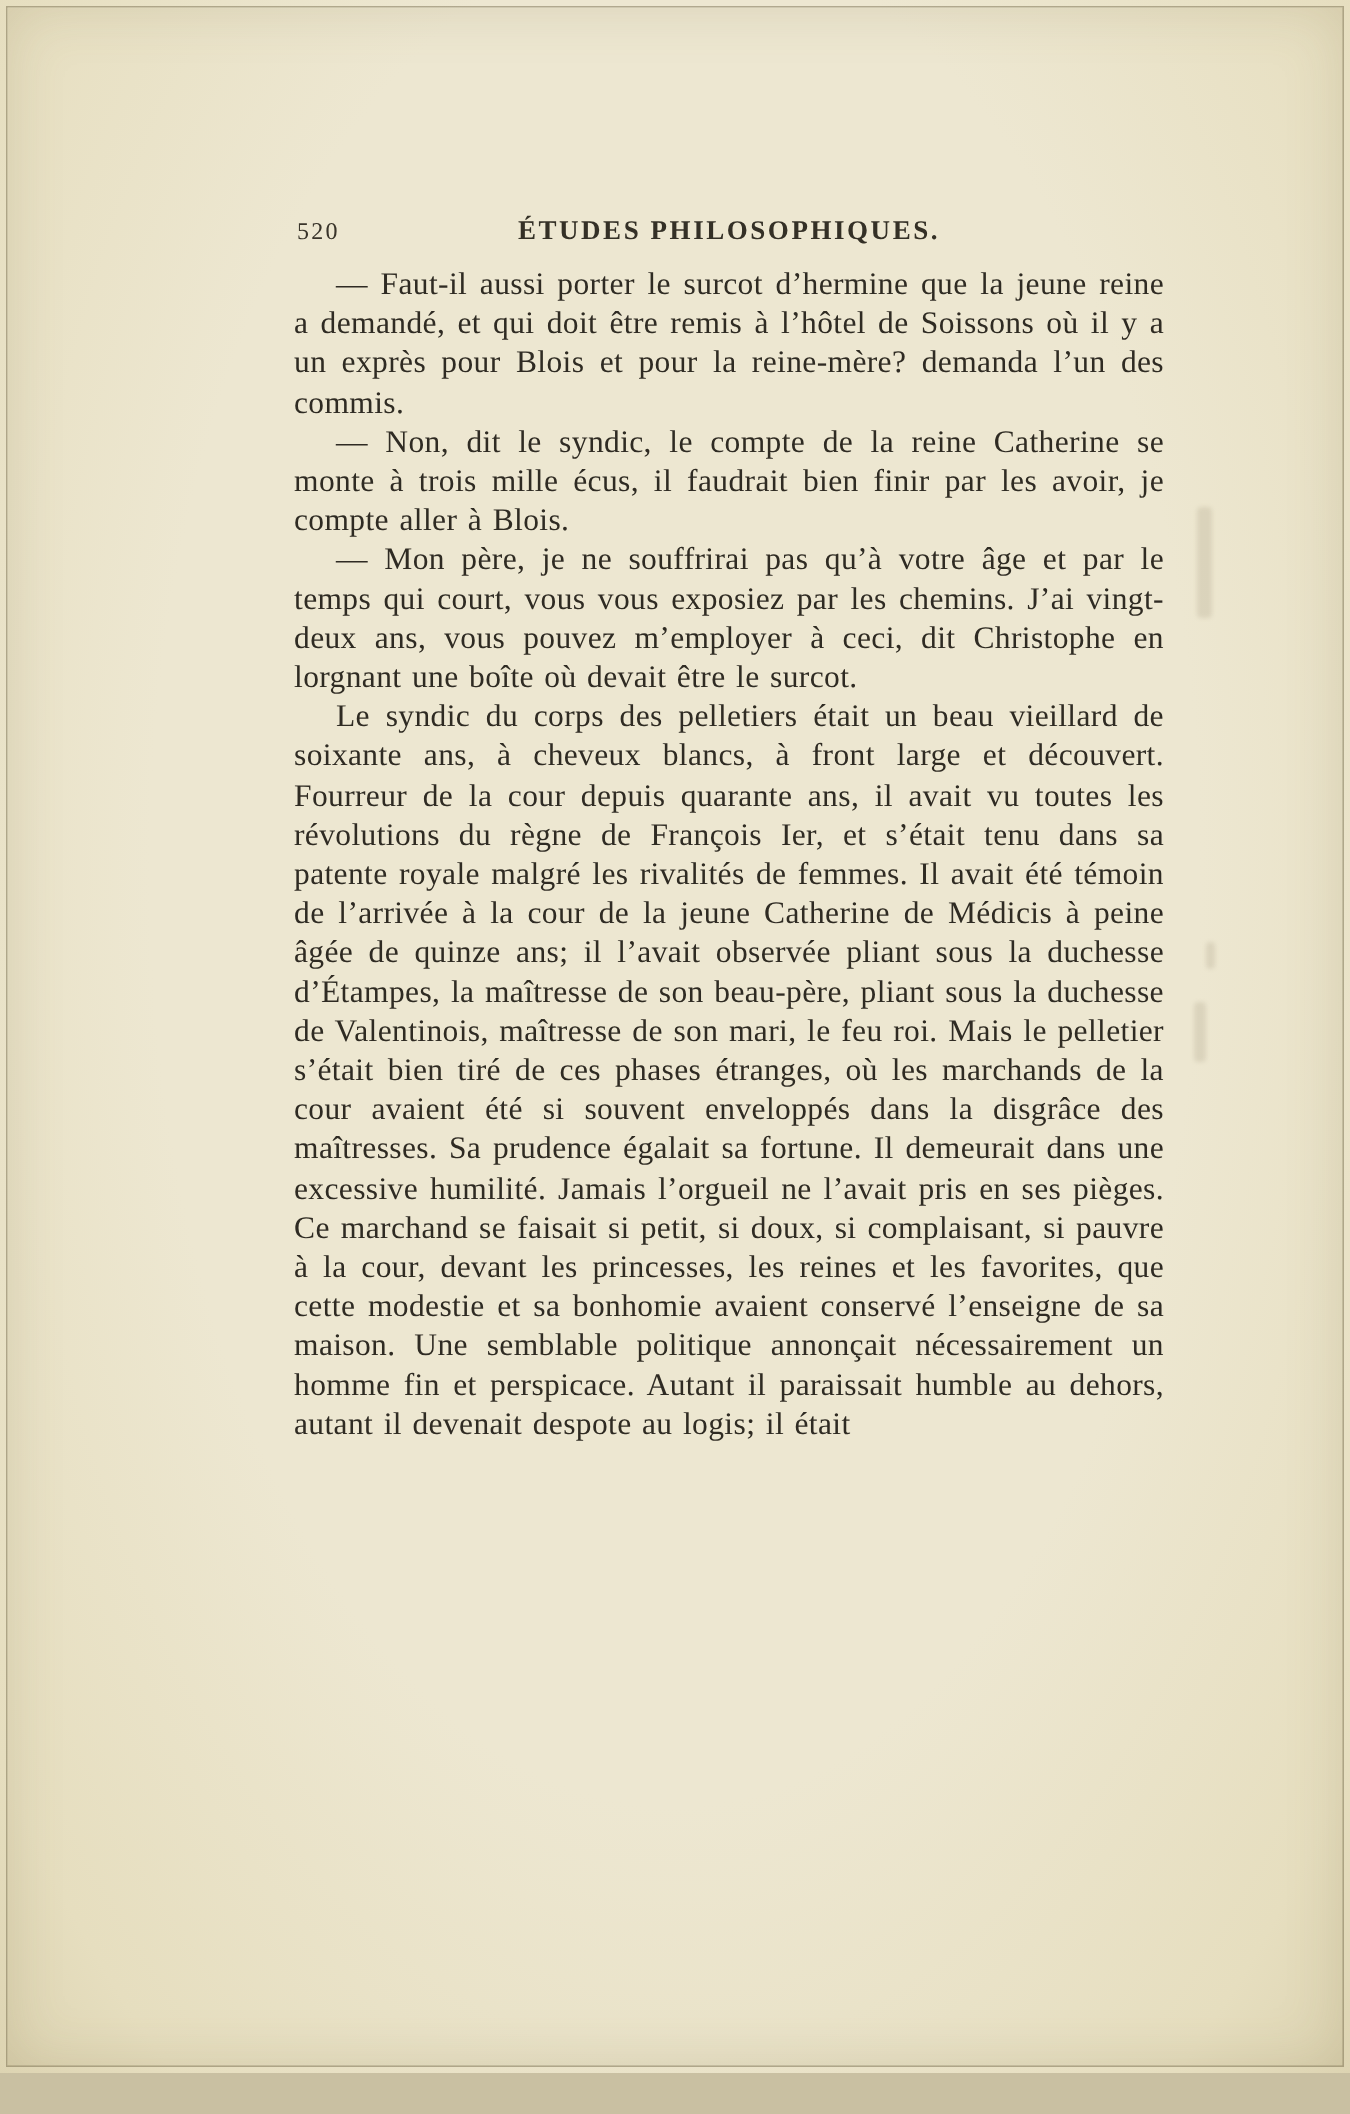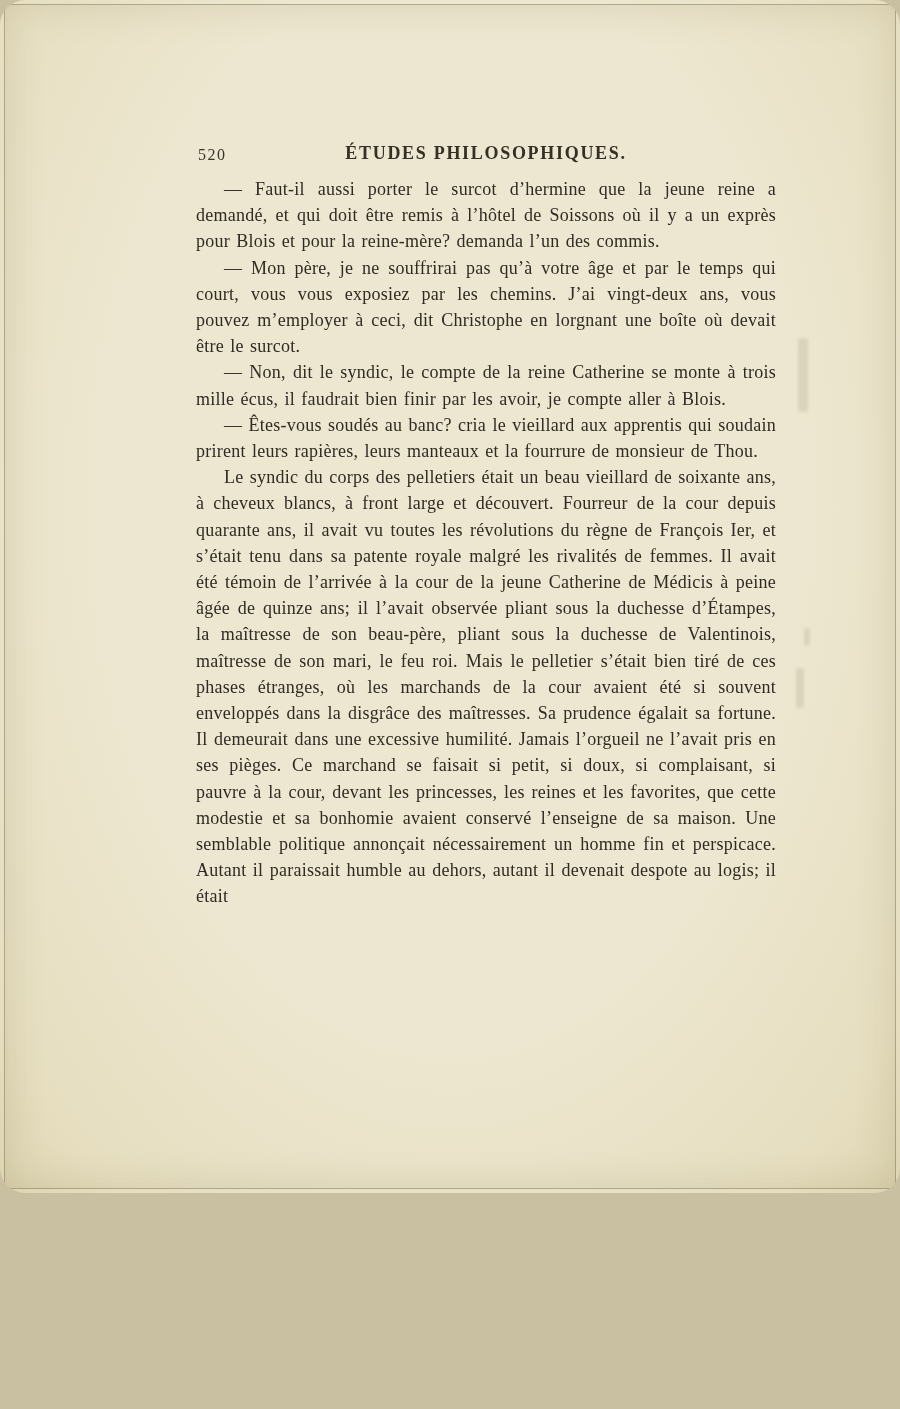--- a/index.html
+++ b/index.html
@@ -3,25 +3,24 @@
 <meta charset="utf-8">
 <style>
   html, body {
     margin: 0;
     padding: 0;
     background: #c9c0a2;
   }
   .scan {
     position: relative;
     width: 900px;
-    height: 1193px;
+    height: 1382px;
     overflow: hidden;
     background: radial-gradient(ellipse at 50% 42%, #ede7d1 55%, #e6debf 88%, #ddd4b2 100%);
     font-family: "Liberation Serif", serif;
-    border-radius: 25px;
   }
   .frame {
     position: absolute;
     inset: 4px;
     border: 1px solid rgba(104, 94, 63, 0.45);
     box-shadow: inset 0 0 38px rgba(120, 104, 62, 0.18);
     pointer-events: none;
   }
   .content {
     position: absolute;
@@ -44,21 +43,21 @@
   }
   .title {
     display: block;
     text-align: center;
     font-size: 18px;
     font-weight: bold;
     letter-spacing: 1.7px;
     color: #343026;
   }
   .textblock {
-    font-size: 18px;
+    font-size: 21px;
     line-height: 26.2px;
     letter-spacing: 0.25px;
     word-spacing: 1.5px;
     color: #2f2b23;
     text-align: justify;
   }
   .para {
     margin: 0;
     padding: 0;
     text-indent: 28px;
@@ -86,20 +85,19 @@
 
   <div class="content">
 
     <div class="running-header">
       <span class="pagenum">520</span>
       <span class="title">ÉTUDES PHILOSOPHIQUES.</span>
     </div>
 
     <div class="textblock">
       <p class="para">— Faut-il aussi porter le surcot d’hermine que la jeune reine a demandé, et qui doit être remis à l’hôtel de Soissons où il y a un exprès pour Blois et pour la reine-mère? demanda l’un des commis.</p>
+      <p class="para">— Non, dit le syndic, le compte de la reine Catherine se monte à trois mille écus, il faudrait bien finir par les avoir, je compte aller à Blois.</p>
       <p class="para">— Mon père, je ne souffrirai pas qu’à votre âge et par le temps qui court, vous vous exposiez par les chemins. J’ai vingt-deux ans, vous pouvez m’employer à ceci, dit Christophe en lorgnant une boîte où devait être le surcot.</p>
-      <p class="para">— Non, dit le syndic, le compte de la reine Catherine se monte à trois mille écus, il faudrait bien finir par les avoir, je compte aller à Blois.</p>
-      <p class="para">— Êtes-vous soudés au banc? cria le vieillard aux apprentis qui soudain prirent leurs rapières, leurs manteaux et la fourrure de monsieur de Thou.</p>
       <p class="para">Le syndic du corps des pelletiers était un beau vieillard de soixante ans, à cheveux blancs, à front large et découvert. Fourreur de la cour depuis quarante ans, il avait vu toutes les révolutions du règne de François Ier, et s’était tenu dans sa patente royale malgré les rivalités de femmes. Il avait été témoin de l’arrivée à la cour de la jeune Catherine de Médicis à peine âgée de quinze ans; il l’avait observée pliant sous la duchesse d’Étampes, la maîtresse de son beau-père, pliant sous la duchesse de Valentinois, maîtresse de son mari, le feu roi. Mais le pelletier s’était bien tiré de ces phases étranges, où les marchands de la cour avaient été si souvent enveloppés dans la disgrâce des maîtresses. Sa prudence égalait sa fortune. Il demeurait dans une excessive humilité. Jamais l’orgueil ne l’avait pris en ses pièges. Ce marchand se faisait si petit, si doux, si complaisant, si pauvre à la cour, devant les princesses, les reines et les favorites, que cette modestie et sa bonhomie avaient conservé l’enseigne de sa maison. Une semblable politique annonçait nécessairement un homme fin et perspicace. Autant il paraissait humble au dehors, autant il devenait despote au logis; il était</p>
     </div>
 
   </div>
 </div>
 
 </body></html>

